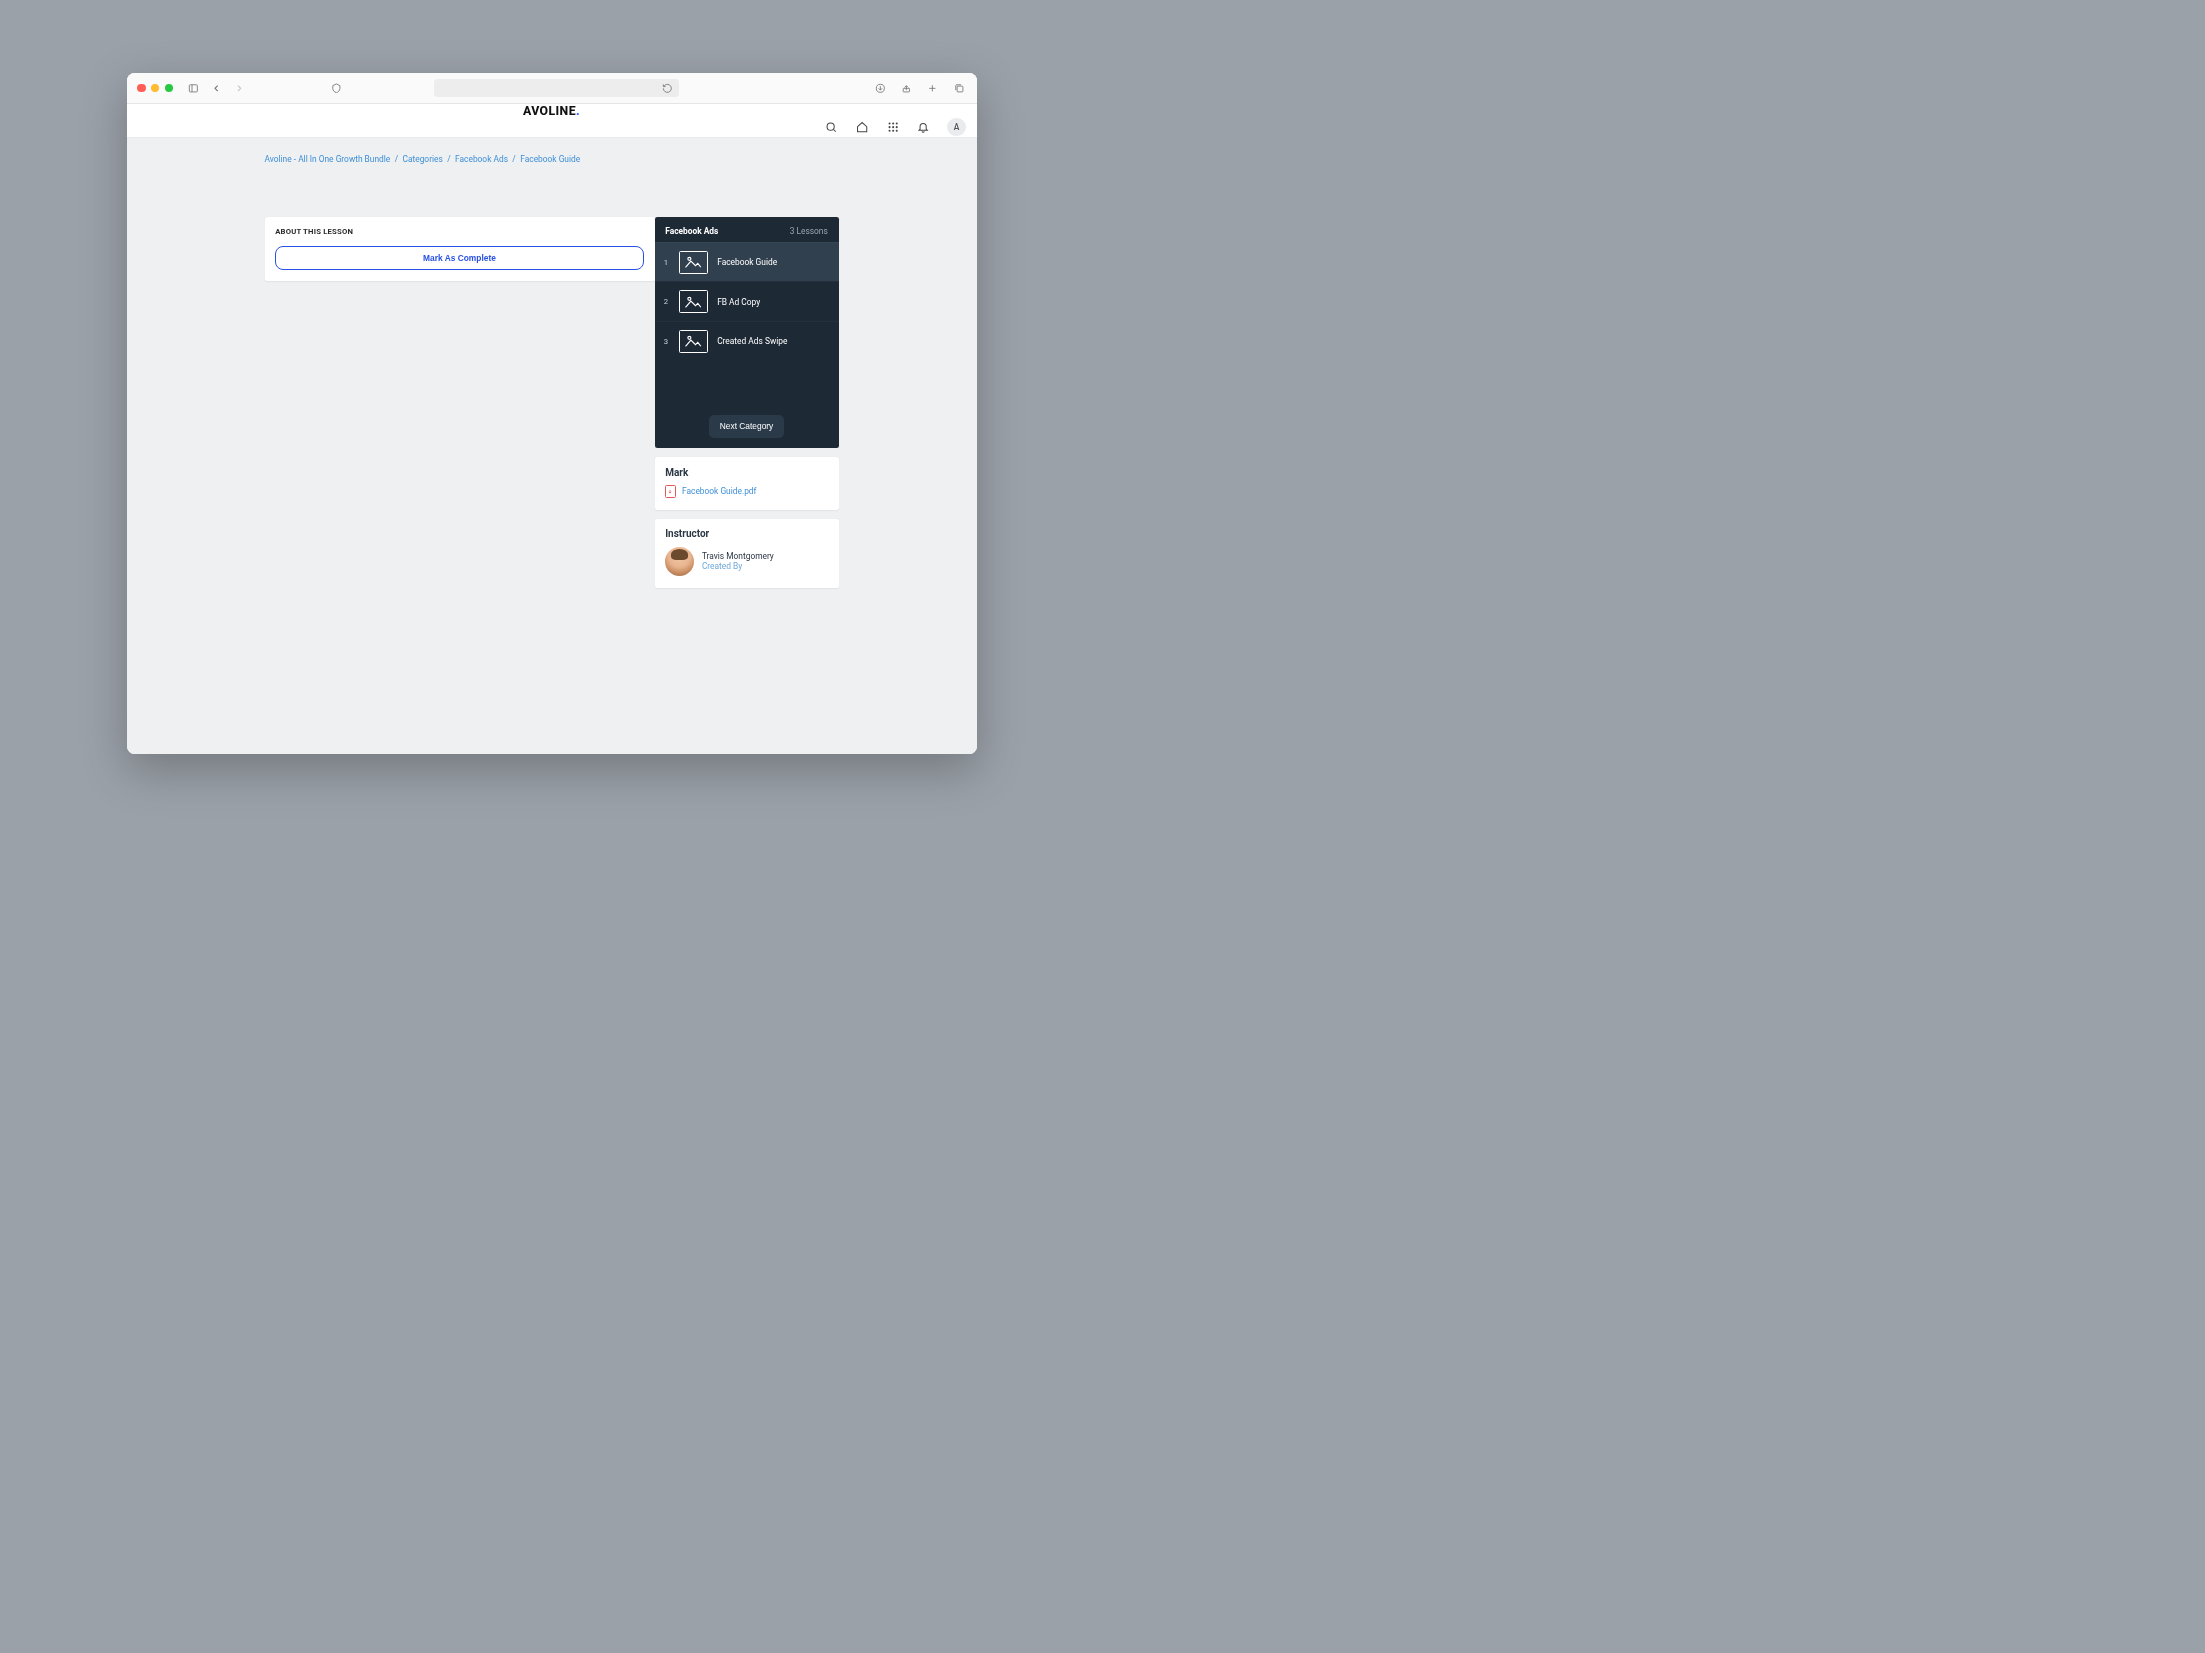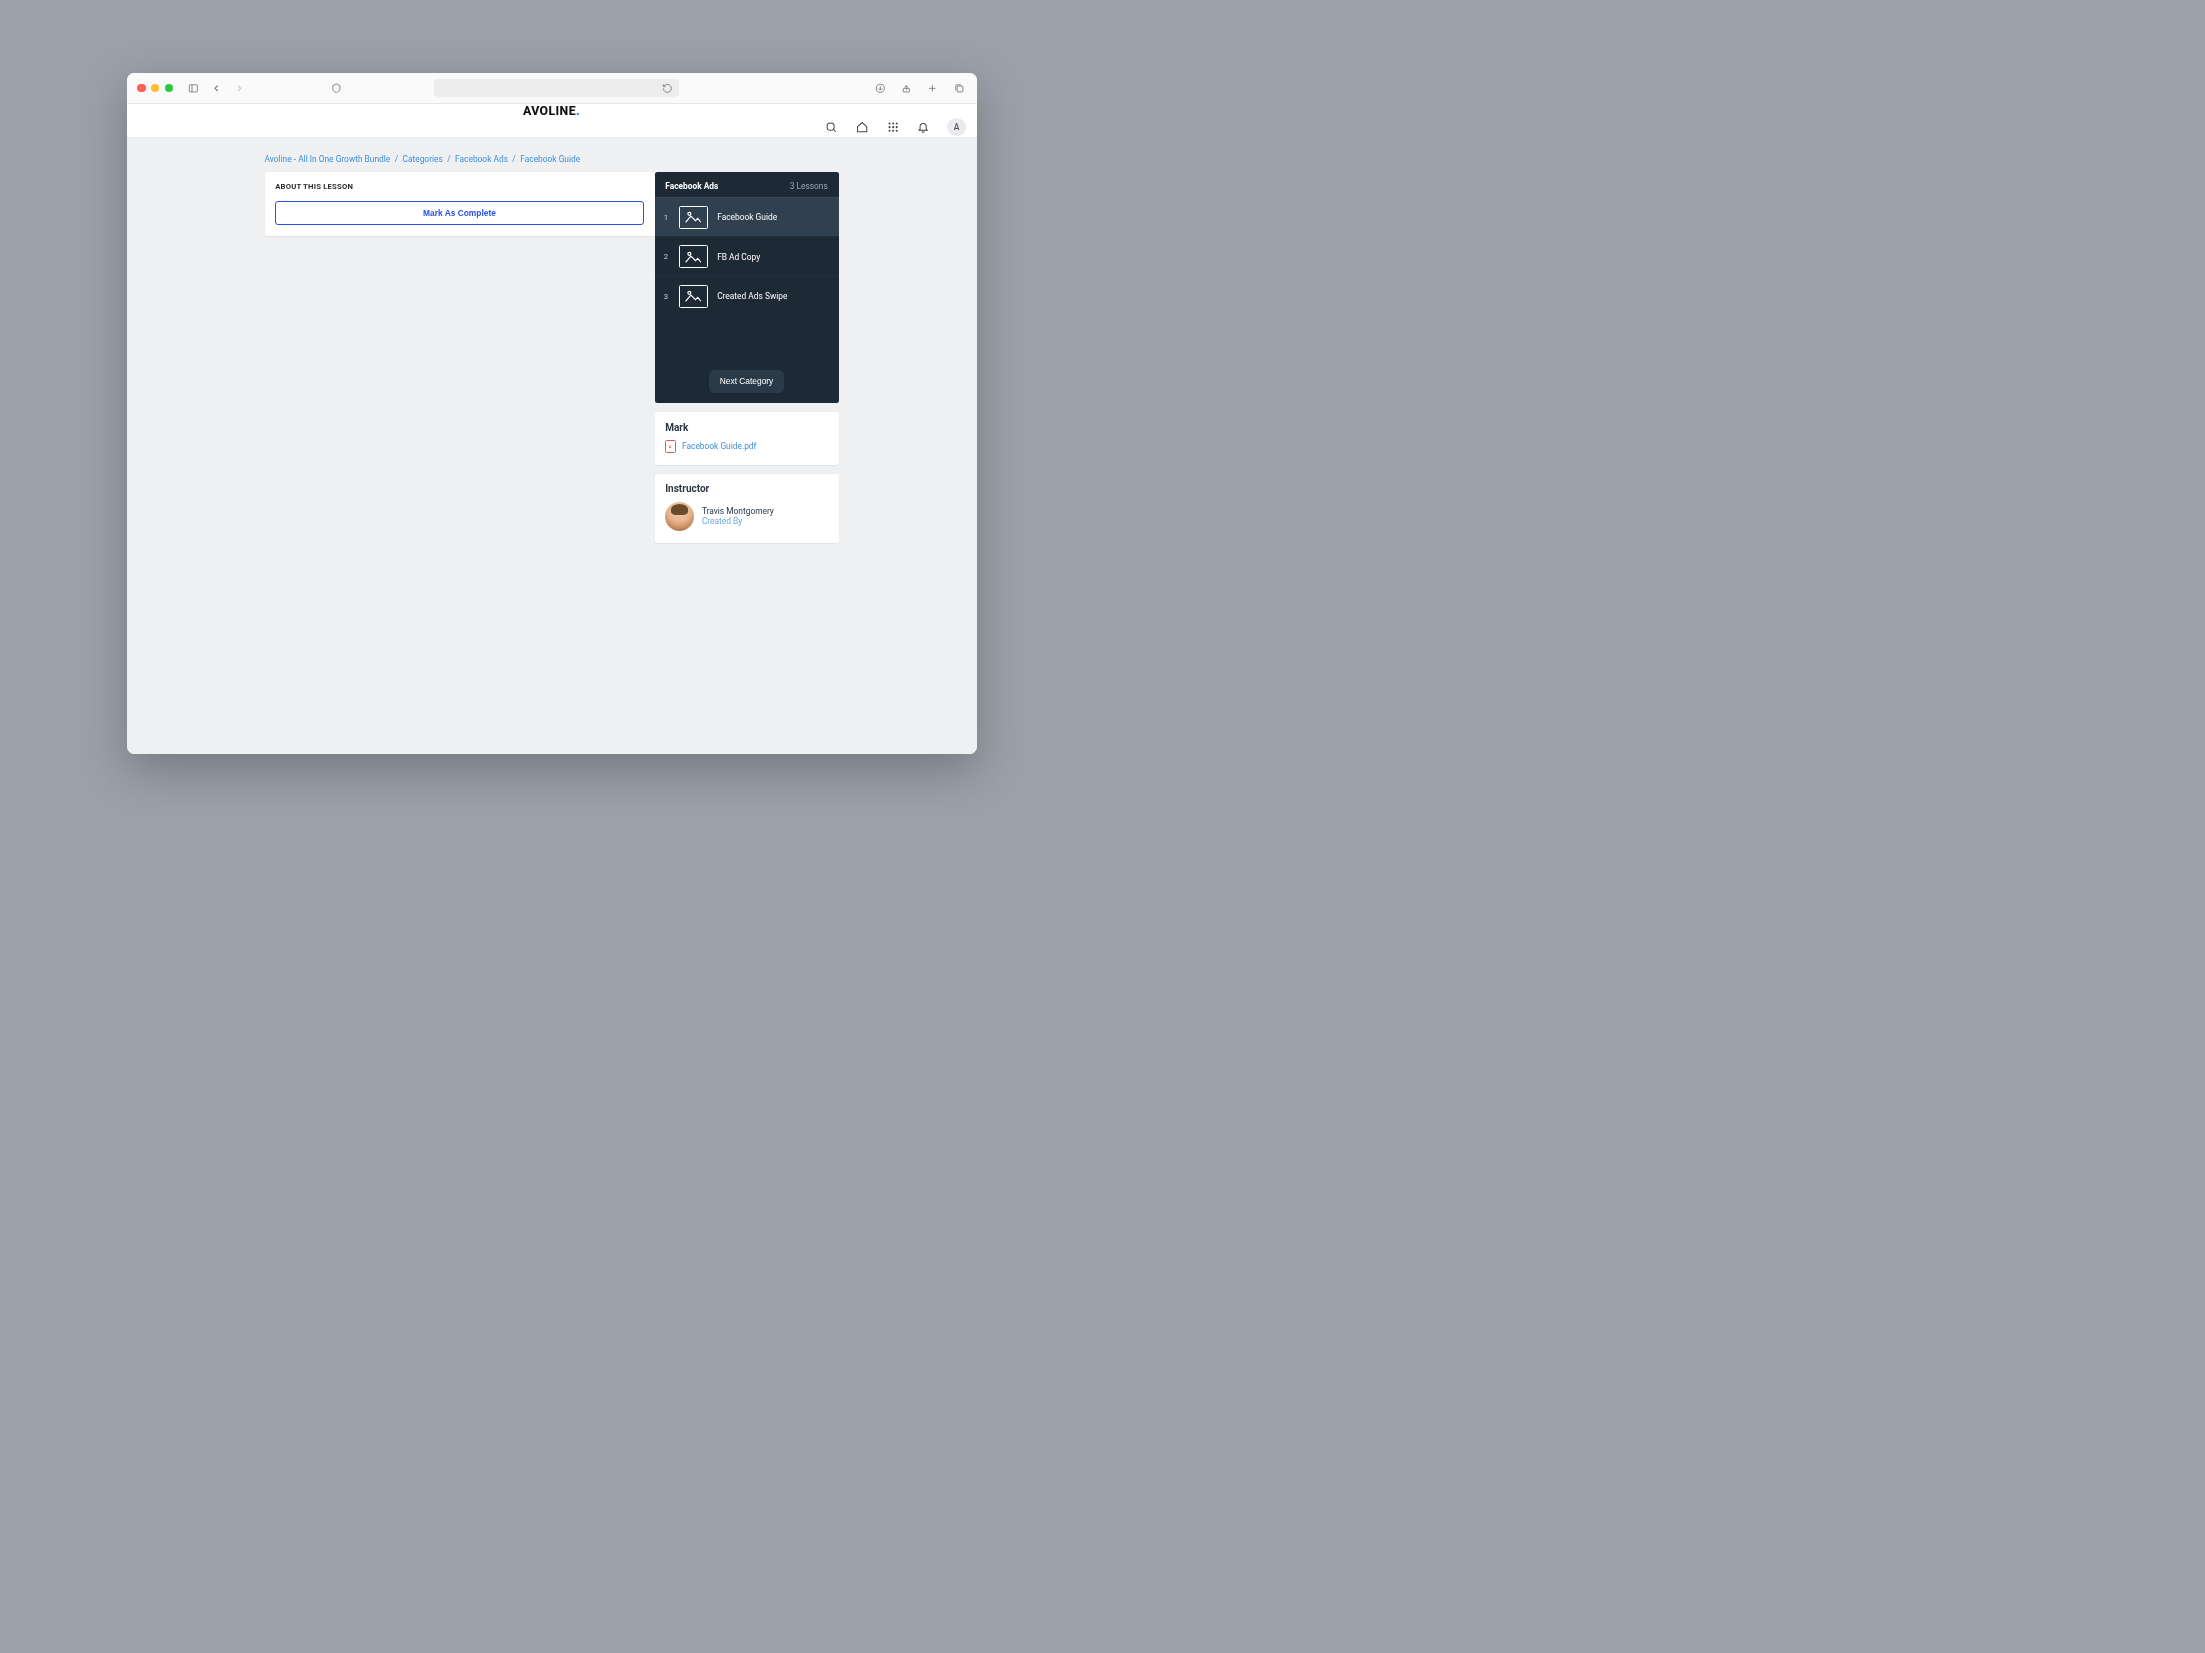--- a/index.html
+++ b/index.html
@@ -94,21 +94,21 @@
     padding: 13px 0 23px;
   }
   .breadcrumb {
     font-size: 8.4px;
     color: #3f8fd8;
     padding: 3.1px 0 7.7px;
   }
   .breadcrumb span.sep { color: #3f8fd8; margin:0 2.3px; }
   .breadcrumb a { color:#3f8fd8; text-decoration:none; }
 
-  .columns { display:flex; gap:0; align-items:flex-start; }
+  .columns { display:flex; gap:0; align-items:flex-start;margin-top:45px; }
   .col-left { flex:1; min-width:0; }
   .col-right { width: 184px; display:flex; flex-direction:column; gap:9.2px; }
 
   .card {
     background:#fff;
     border-radius:2.3px;
     box-shadow: 0 0.8px 1.5px rgba(0,0,0,0.06);
   }
   .about-card { padding: 10.7px; }
   .about-title {
@@ -116,21 +116,21 @@
     font-weight:700;
     color:#2b2b2b;
     letter-spacing:0.2px;
     margin-bottom:9.2px;
   }
   .mark-complete-btn {
     width:100%;
     border:0.8px solid #2851e6;
     color:#2851e6;
     background:#fff;
-    border-radius:3px;
+    border-radius:8px;
     padding: 6.1px 0;
     font-size:8.4px;
     font-weight:600;
     cursor:pointer;
   }
 
   .lessons-panel {
     background:#1e2936;
     color:#fff;
     border-radius:2.3px;

